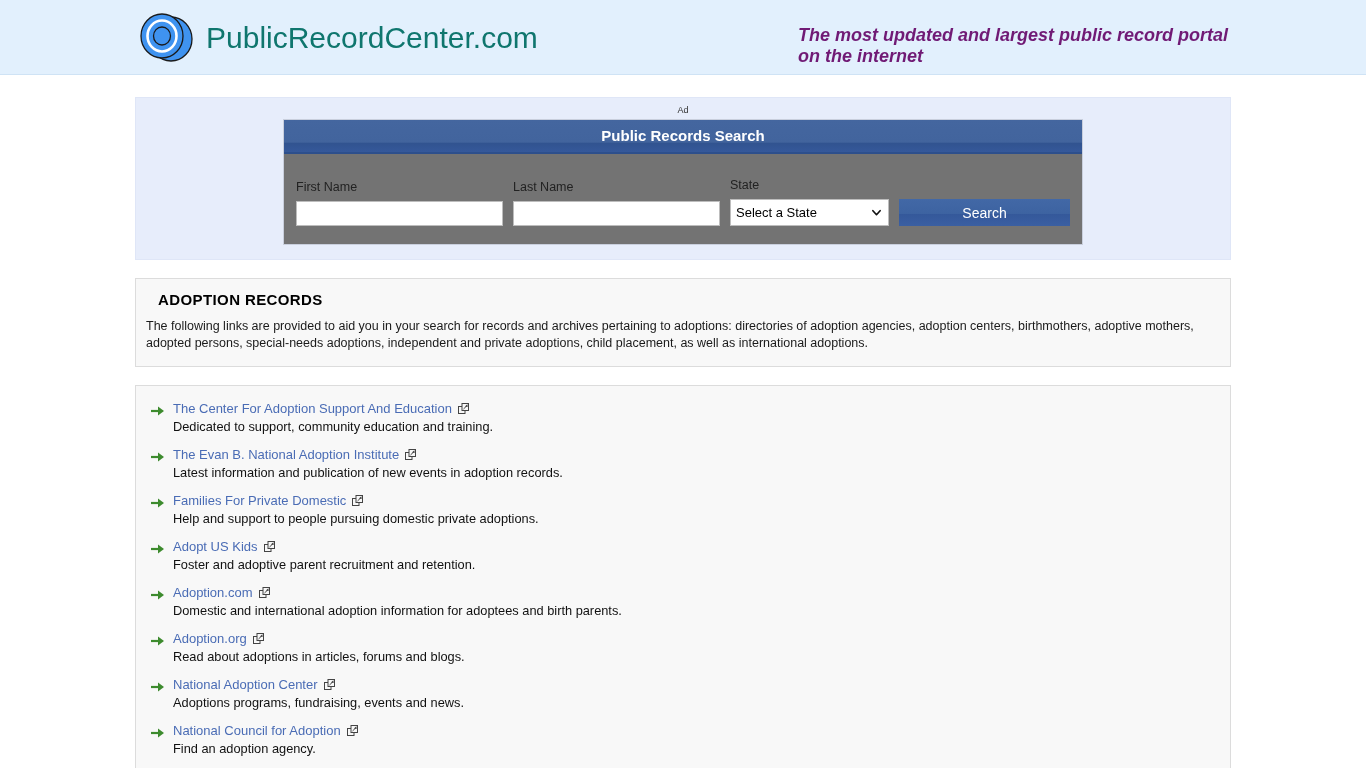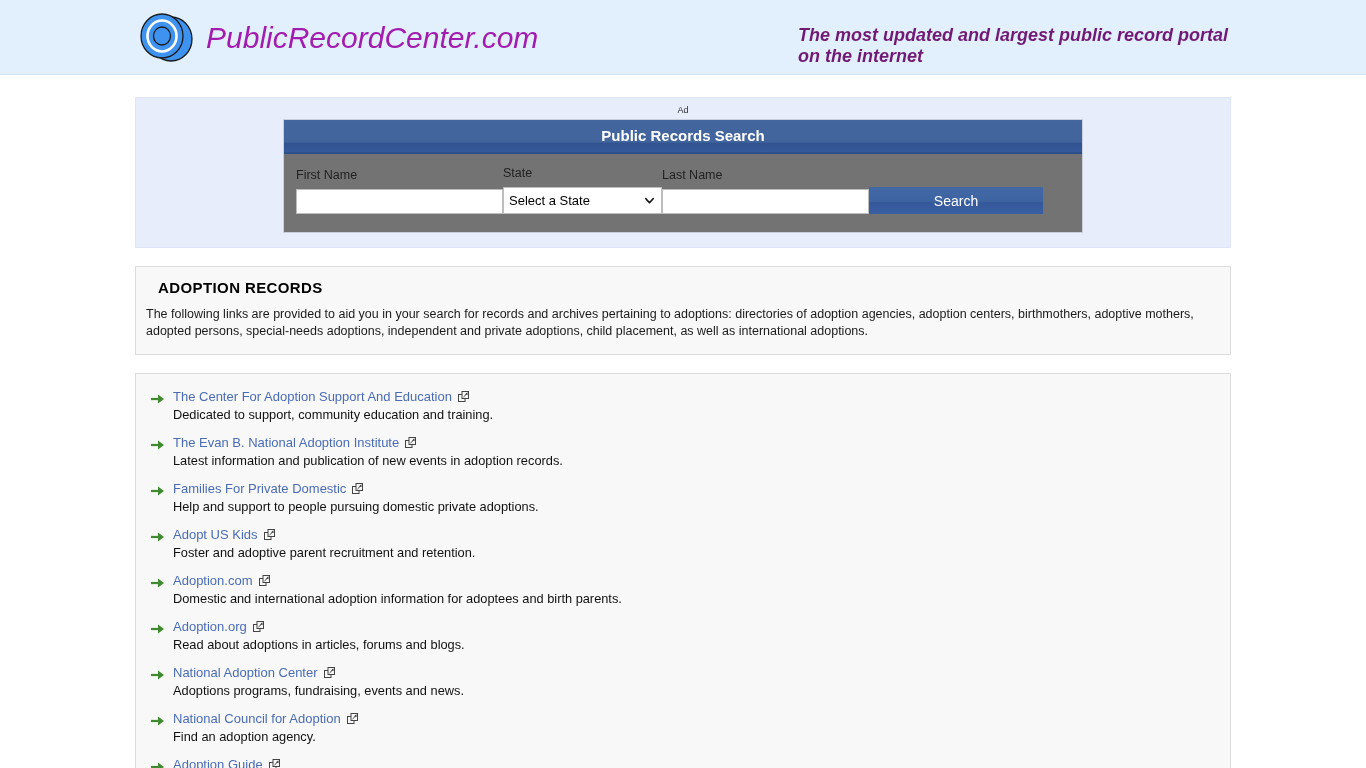--- a/index.html
+++ b/index.html
@@ -24,25 +24,24 @@
     position: absolute;
     left: 138px;
     top: 10px;
     display: flex;
     align-items: center;
     gap: 10px;
   }
   #brand-logo { width: 58px; height: 56px; display: block; }
   #brand-name {
     font-size: 30px;
-    color: #a21caf;
+    color: #0f766e;
     font-family: "Liberation Sans", sans-serif;
     letter-spacing: 0px;
     white-space: nowrap;
-    font-style: italic;
   }
   #tagline {
     position: absolute;
     right: 136px;
     top: 25px;
     width: 432px;
     text-align: left;
     font-style: italic;
     font-weight: bold;
     font-size: 18px;
@@ -83,23 +82,24 @@
     height: 32px;
     line-height: 32px;
     text-align: center;
     color: #ffffff;
     font-weight: bold;
     font-size: 15px;
     background: linear-gradient(to bottom, #44669f 0%, #42649d 70%, #31538f 71%, #35589a 100%);
     border-bottom: 2px solid #2d4f8c;
   }
   #search-body {
-    padding: 12px 12px 18px 12px;
+    padding: 24px 12px 18px 12px;
     display: flex;
     align-items: flex-end;
+    gap: 10px;
   }
   .field-group { display: flex; flex-direction: column; }
   .field-label {
     font-size: 12.5px;
     color: #222222;
     margin-bottom: 7px;
     line-height: 14px;
   }
   .text-input {
     height: 25px;
@@ -225,36 +225,36 @@
     <div id="search-widget">
       <div id="search-title">Public Records Search</div>
       <div id="search-body">
 
         <div class="field-group">
           <div class="field-label">First Name</div>
           <input id="first-name-input" class="text-input" type="text" placeholder="" style="">
         </div>
 
         <div class="field-group">
+          <div class="field-label">Last Name</div>
+          <input id="last-name-input" class="text-input" type="text" placeholder="" style="">
+        </div>
+
+        <div class="field-group">
           <div class="field-label">State</div>
           <div class="select-wrap">
             <select id="state-select">
               <option>Select a State</option>
             </select>
             <svg class="select-chevron" viewBox="0 0 10 10">
               <path d="M1 3 L5 7.5 L9 3" fill="none" stroke="#111" stroke-width="1.8" stroke-linecap="round" stroke-linejoin="round"></path>
             </svg>
           </div>
         </div>
 
-        <div class="field-group">
-          <div class="field-label">Last Name</div>
-          <input id="last-name-input" class="text-input" type="text" placeholder="" style="">
-        </div>
-
         <button id="search-button">Search</button>
       </div>
     </div>
   </div>
 
   <div class="panel" id="intro-panel">
     <div id="intro-title">ADOPTION RECORDS</div>
     <div id="intro-text">The following links are provided to aid you in your search for records and archives pertaining to adoptions: directories of adoption agencies, adoption centers, birthmothers, adoptive mothers, adopted persons, special-needs adoptions, independent and private adoptions, child placement, as well as international adoptions.</div>
   </div>
 

